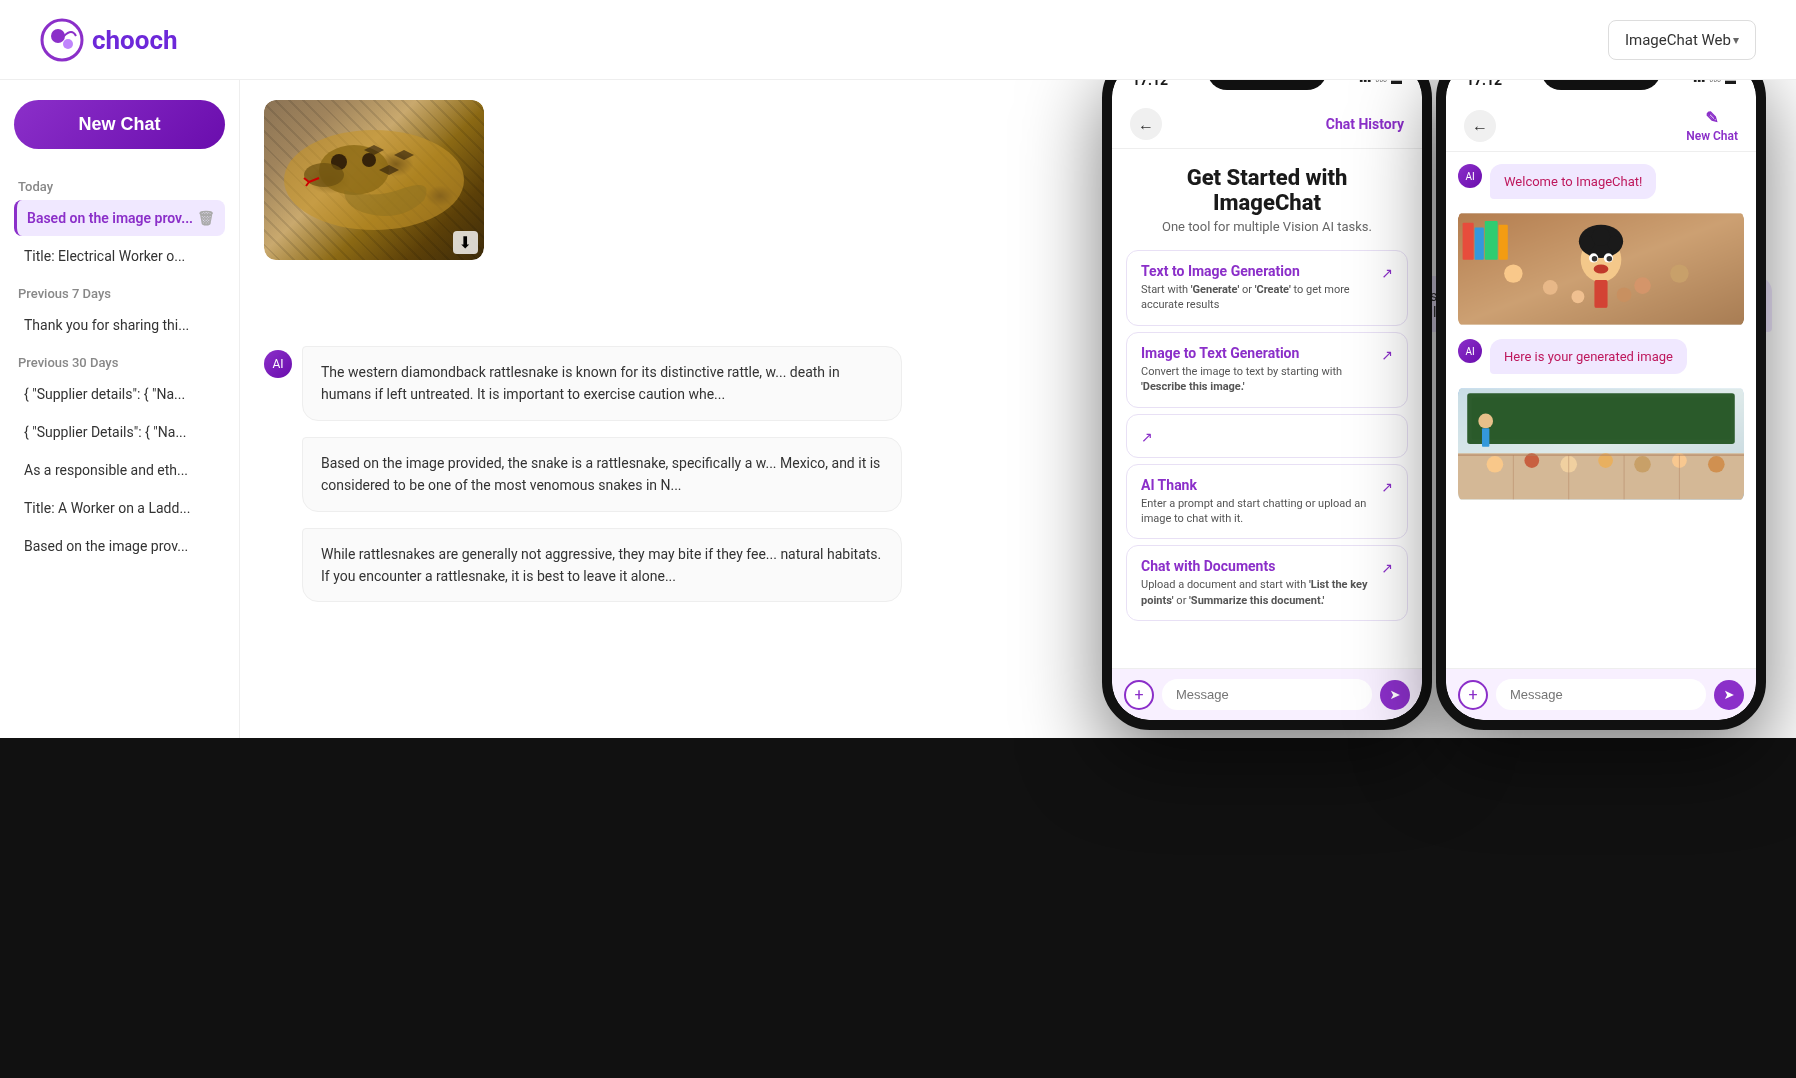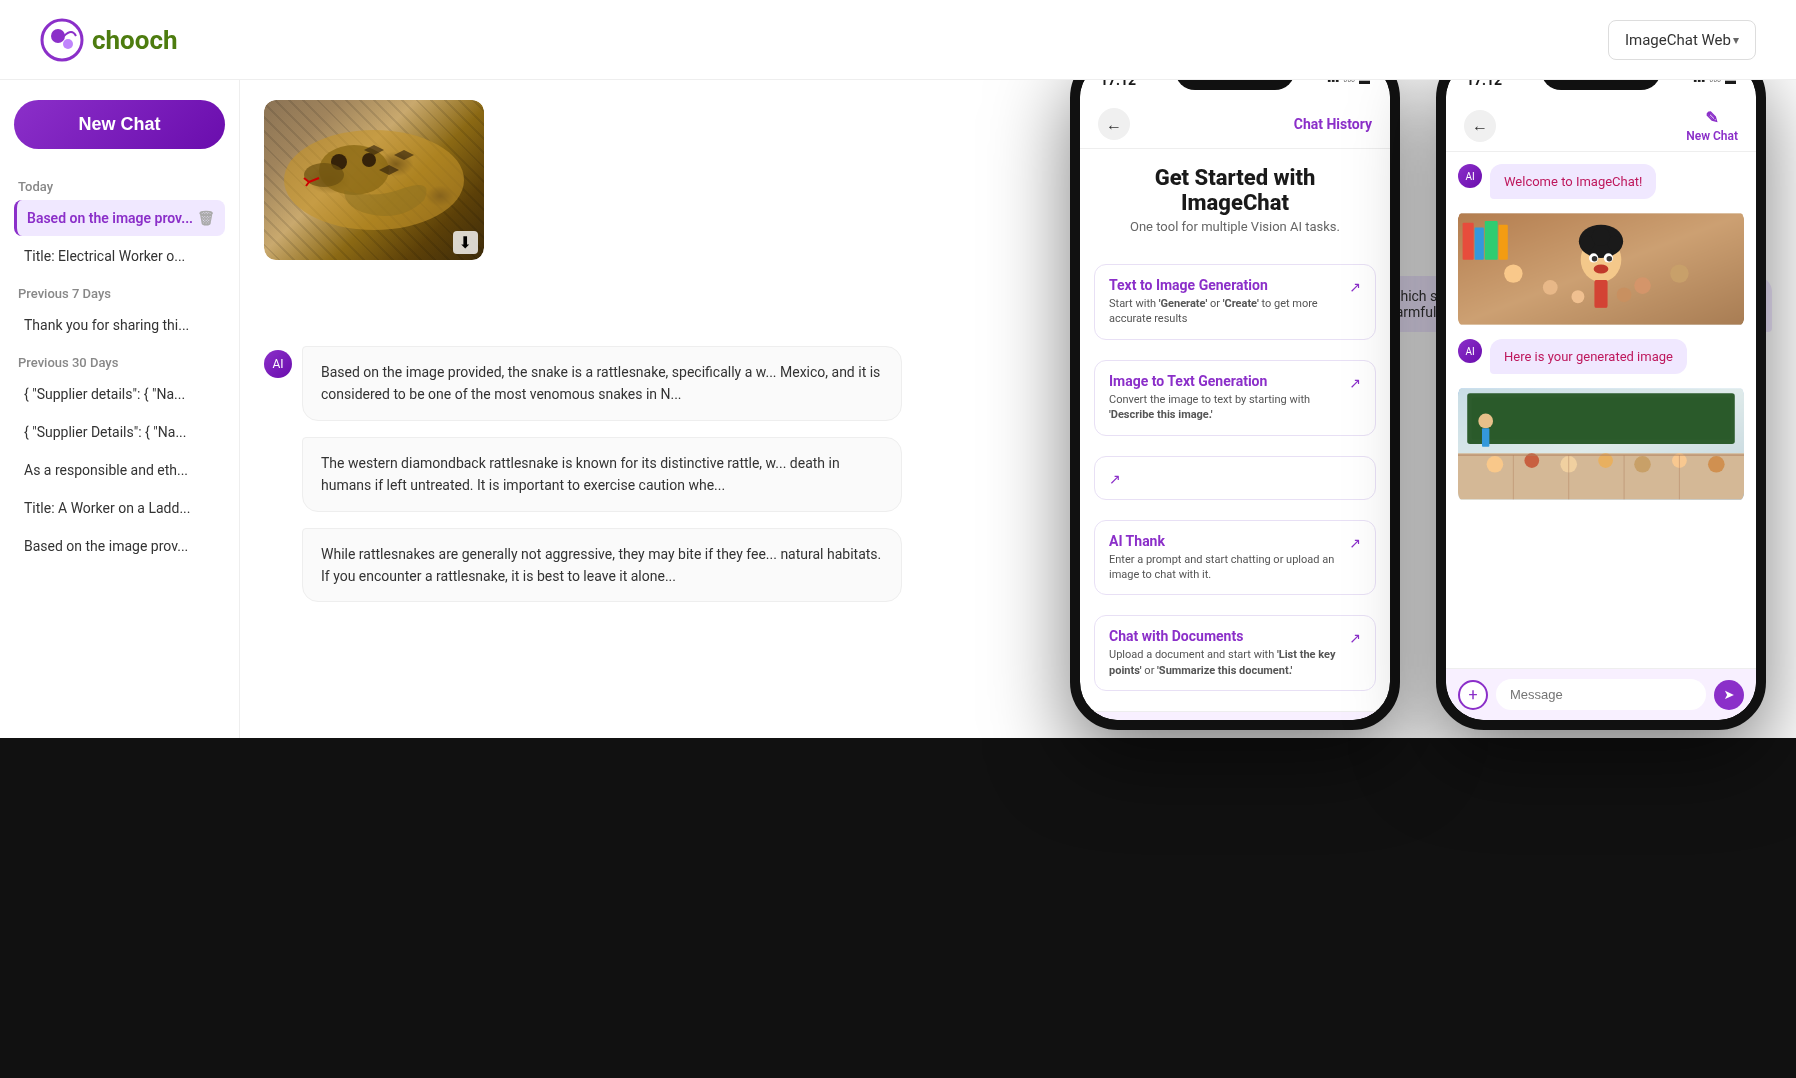--- a/index.html
+++ b/index.html
@@ -30,21 +30,21 @@
       align-items: center;
       gap: 8px;
     }
     .logo-icon {
       width: 44px;
       height: 44px;
     }
     .logo-text {
       font-size: 26px;
       font-weight: 700;
-      color: #4d7c0f;
+      color: #6d28d9;
     }
     .dropdown-select {
       display: flex;
       align-items: center;
       gap: 2px;
       border: 1px solid #ddd;
       border-radius: 8px;
       padding: 10px 16px;
       background: #fff;
       cursor: pointer;
@@ -345,21 +345,21 @@
       font-size: 22px;
       font-weight: 800;
       color: #1a1a1a;
     }
     .phone1-subtitle {
       font-size: 13px;
       color: #666;
       margin-top: 4px;
     }
     .feature-card {
-      margin: 20px 14px;
+      margin: 6px 14px;
       border: 1px solid #e8e0f5;
       border-radius: 12px;
       padding: 12px 14px;
       display: flex;
       align-items: flex-start;
       justify-content: space-between;
       gap: 8px;
     }
     .feature-card-content {}
     .feature-card-title {
@@ -494,21 +494,21 @@
       background: #111;
       z-index: 1;
     }
 
     
     .phones-wrapper {
       position: absolute;
       top: 50px;
       right: 30px;
       display: flex;
-      gap: 36px;
+      gap: 4px;
       align-items: flex-start;
       z-index: 5;
     }
   </style>
 </head>
 <body>
 
 <div class="topbar">
   <div class="logo">
     <svg class="logo-icon" viewBox="0 0 44 44">
@@ -595,24 +595,24 @@
 
     <div class="user-bubble-row">
       <span class="user-label">Me</span>
       <div class="user-bubble">Which species of snake is this, and is it potentially harmful?</div>
     </div>
 
     <div class="ai-row">
       <div class="ai-avatar">AI</div>
       <div>
         <div class="ai-response">
+          The western diamondback rattlesnake is known for its distinctive rattle, w... death in humans if left untreated. It is important to exercise caution whe...
+        </div>
+        <div class="ai-response">
           Based on the image provided, the snake is a rattlesnake, specifically a w... Mexico, and it is considered to be one of the most venomous snakes in N...
-        </div>
-        <div class="ai-response">
-          The western diamondback rattlesnake is known for its distinctive rattle, w... death in humans if left untreated. It is important to exercise caution whe...
         </div>
         <div class="ai-response">
           While rattlesnakes are generally not aggressive, they may bite if they fee... natural habitats. If you encounter a rattlesnake, it is best to leave it alone...
         </div>
       </div>
     </div>
   </div>
 
   <div class="chat-input-bar">
     <div class="plus-btn">+</div>

